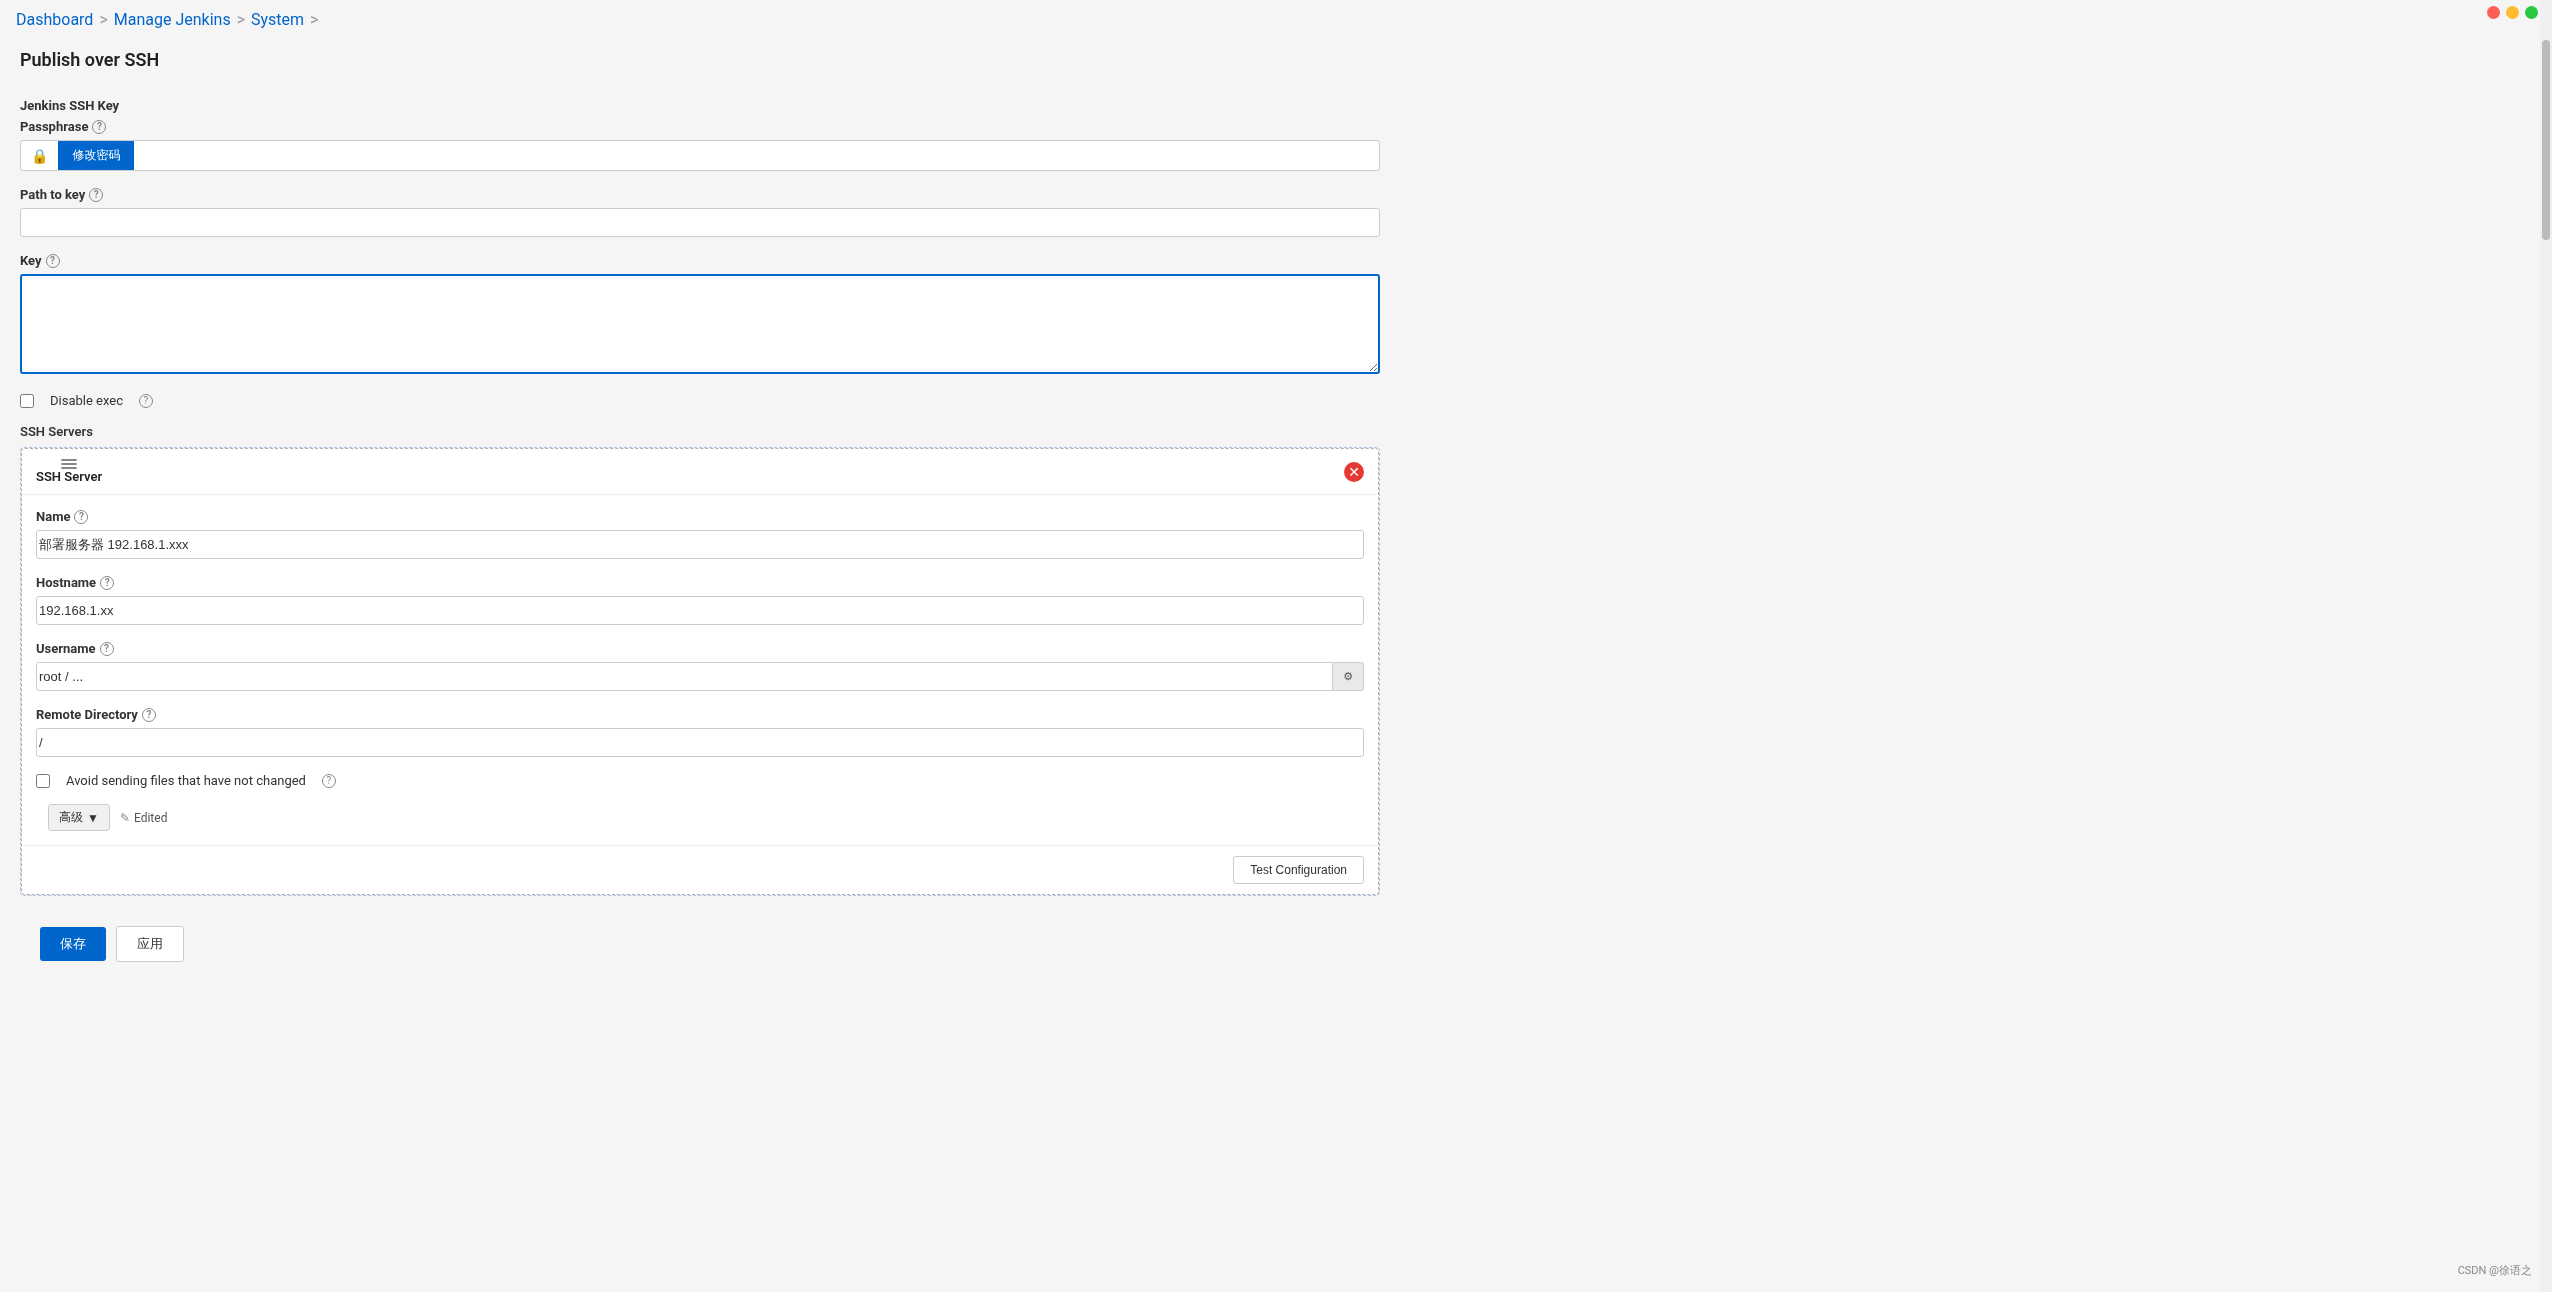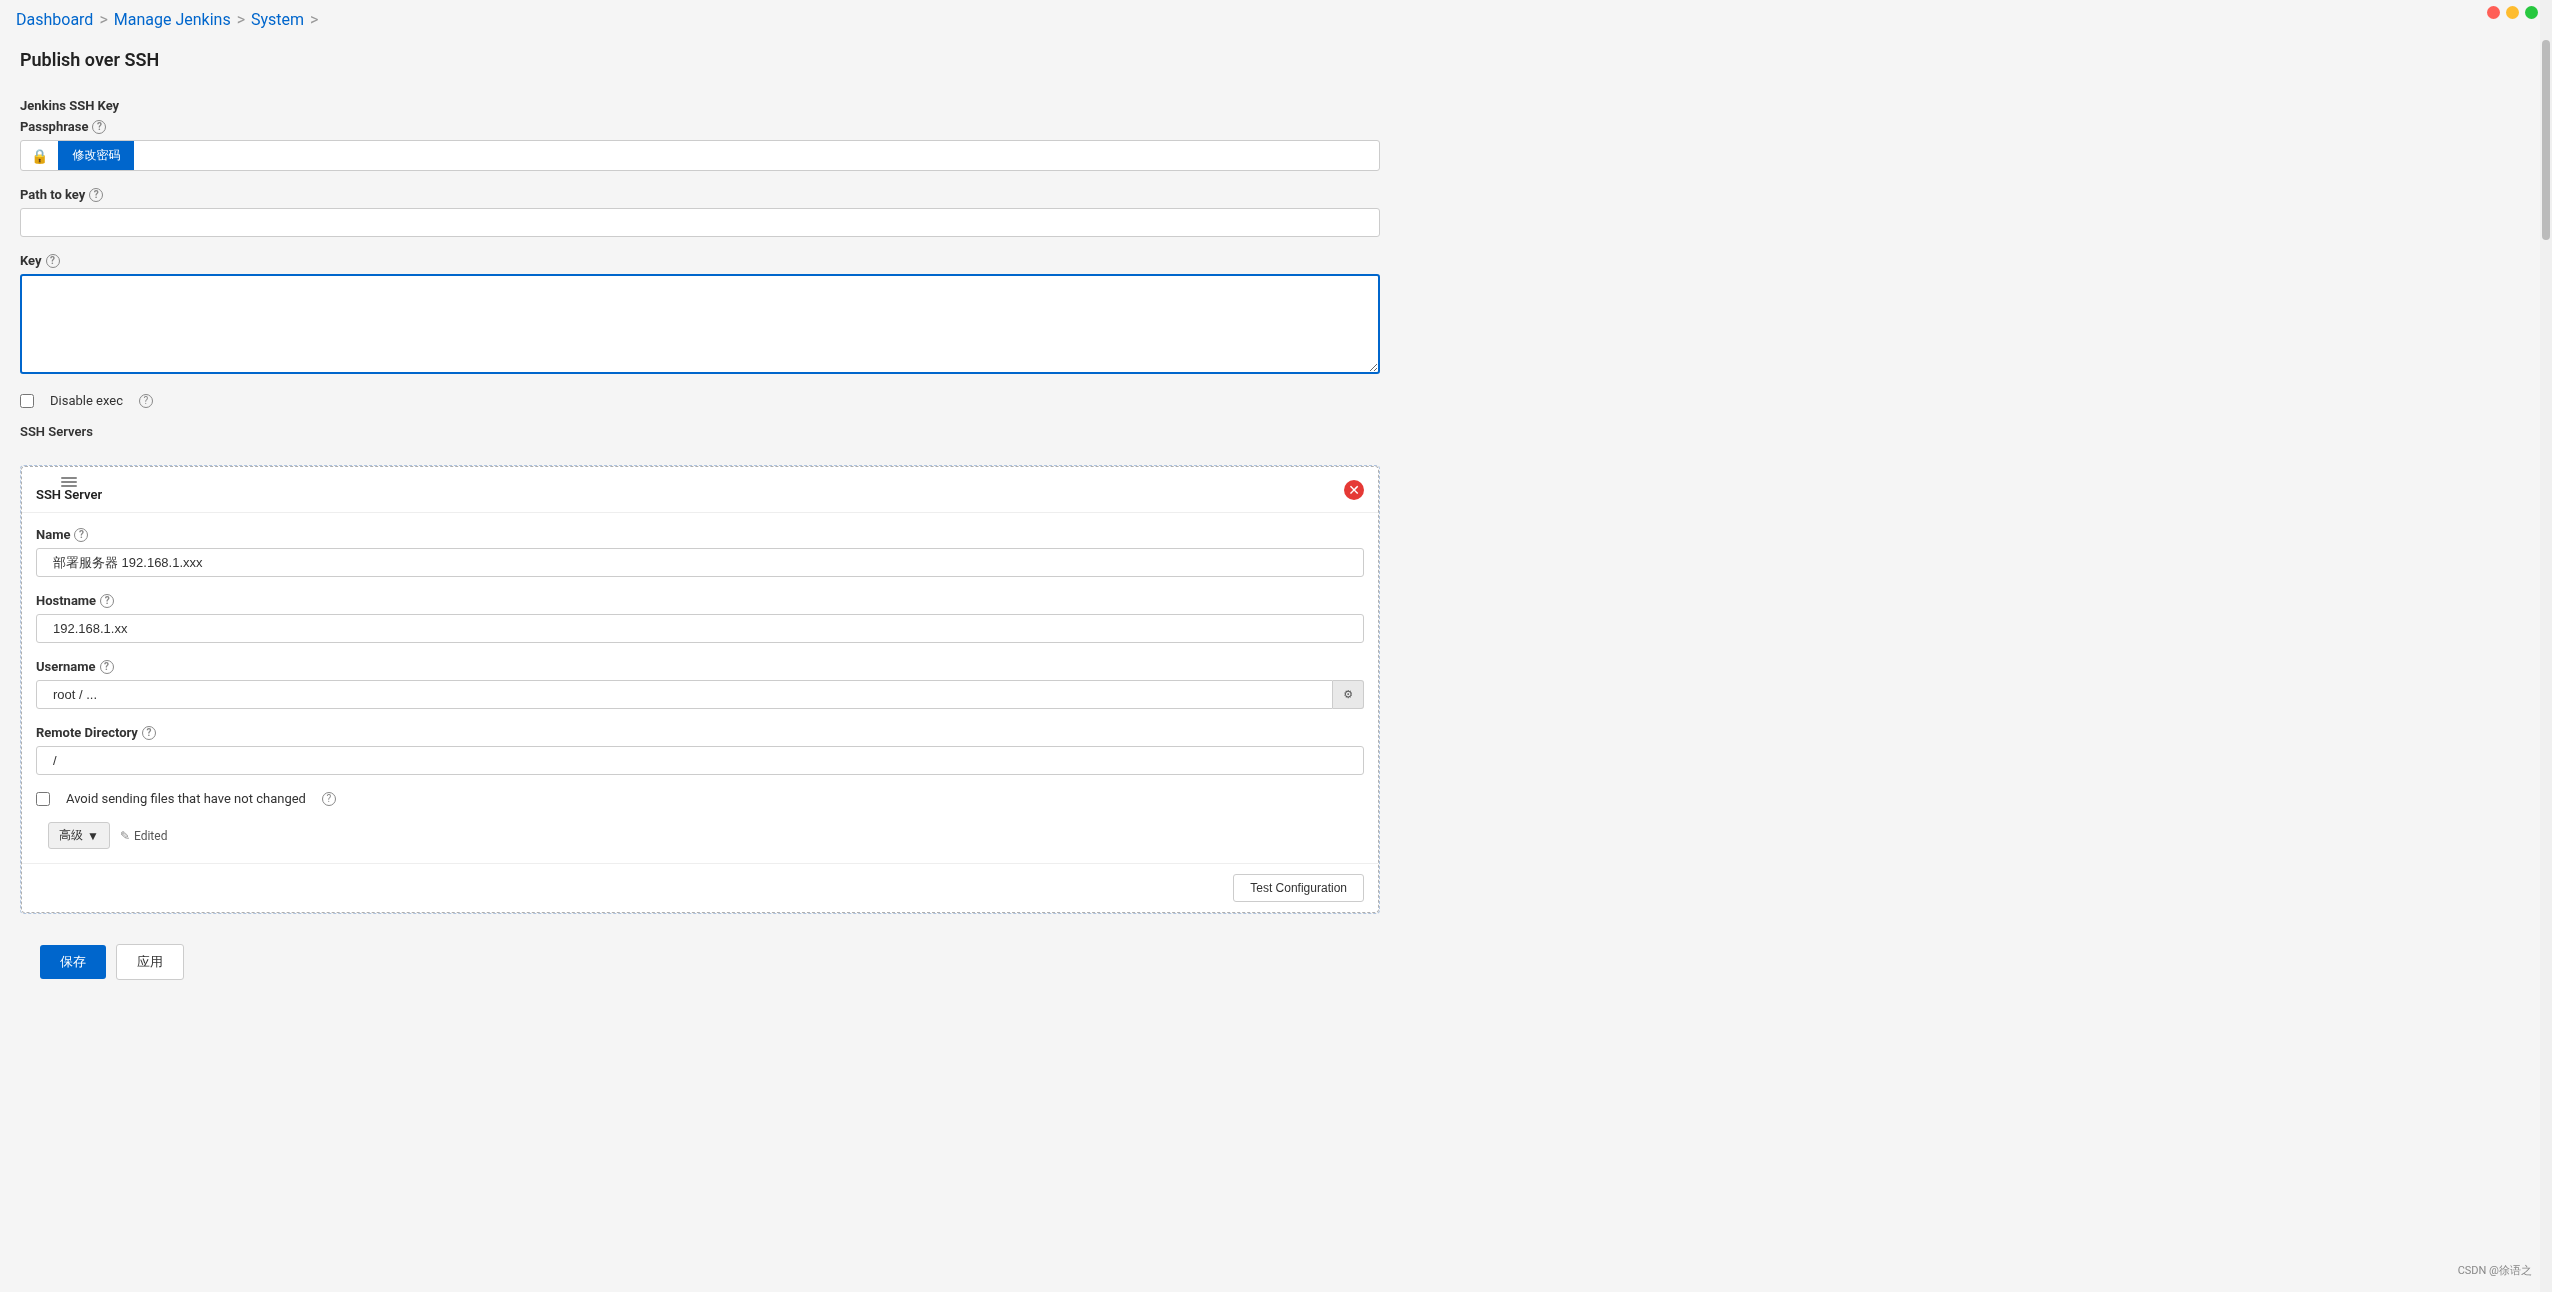--- a/index.html
+++ b/index.html
@@ -62,21 +62,21 @@
       cursor: pointer;
       font-style: normal;
     }
 
     .form-group {
       margin-bottom: 16px;
     }
 
     .form-input {
       width: 100%;
-      padding: 6px 16px;
+      padding: 6px 2px;
       border: 1px solid #ccc;
       border-radius: 3px;
       font-size: 13px;
       background: #fff;
       color: #333;
       outline: none;
     }
 
     .passphrase-row {
       display: flex;
@@ -134,21 +134,21 @@
     .checkbox-row input[type="checkbox"] {
       width: 14px;
       height: 14px;
       cursor: pointer;
     }
 
     .ssh-servers-label {
       font-size: 13px;
       font-weight: 600;
       color: #333;
-      margin-bottom: 26px;
+      margin-bottom: 8px;
     }
 
     .ssh-server-card {
       border: 1px dashed #b0b0b0;
       border-radius: 4px;
       background: #fff;
       padding: 0;
       position: relative;
     }
 

